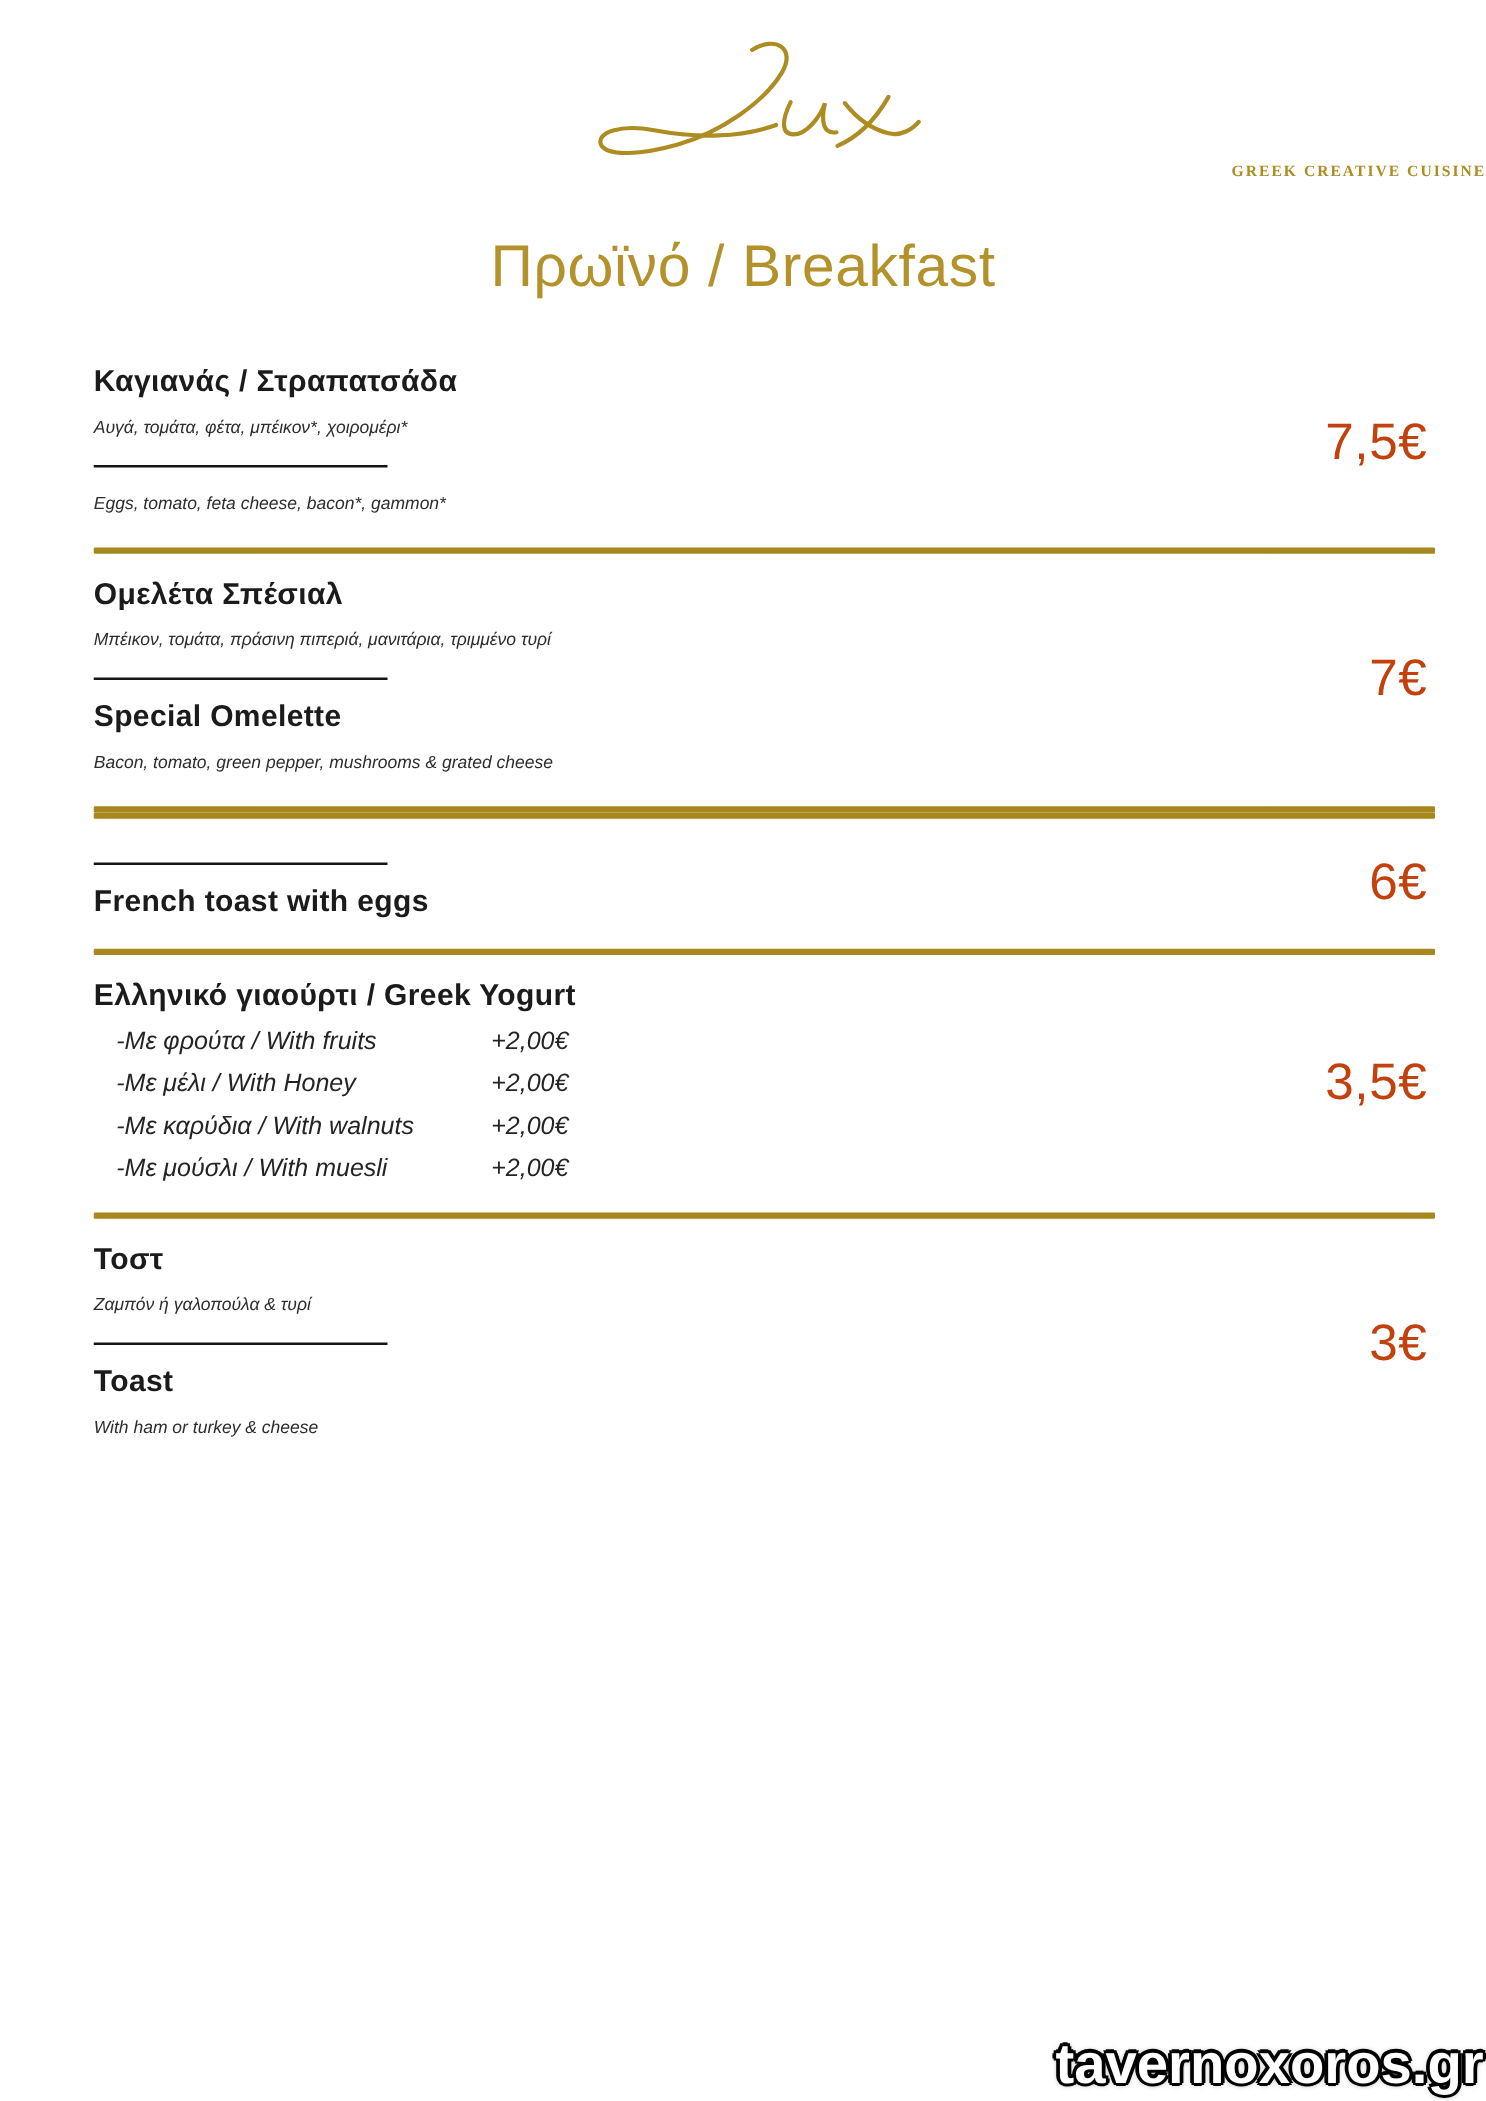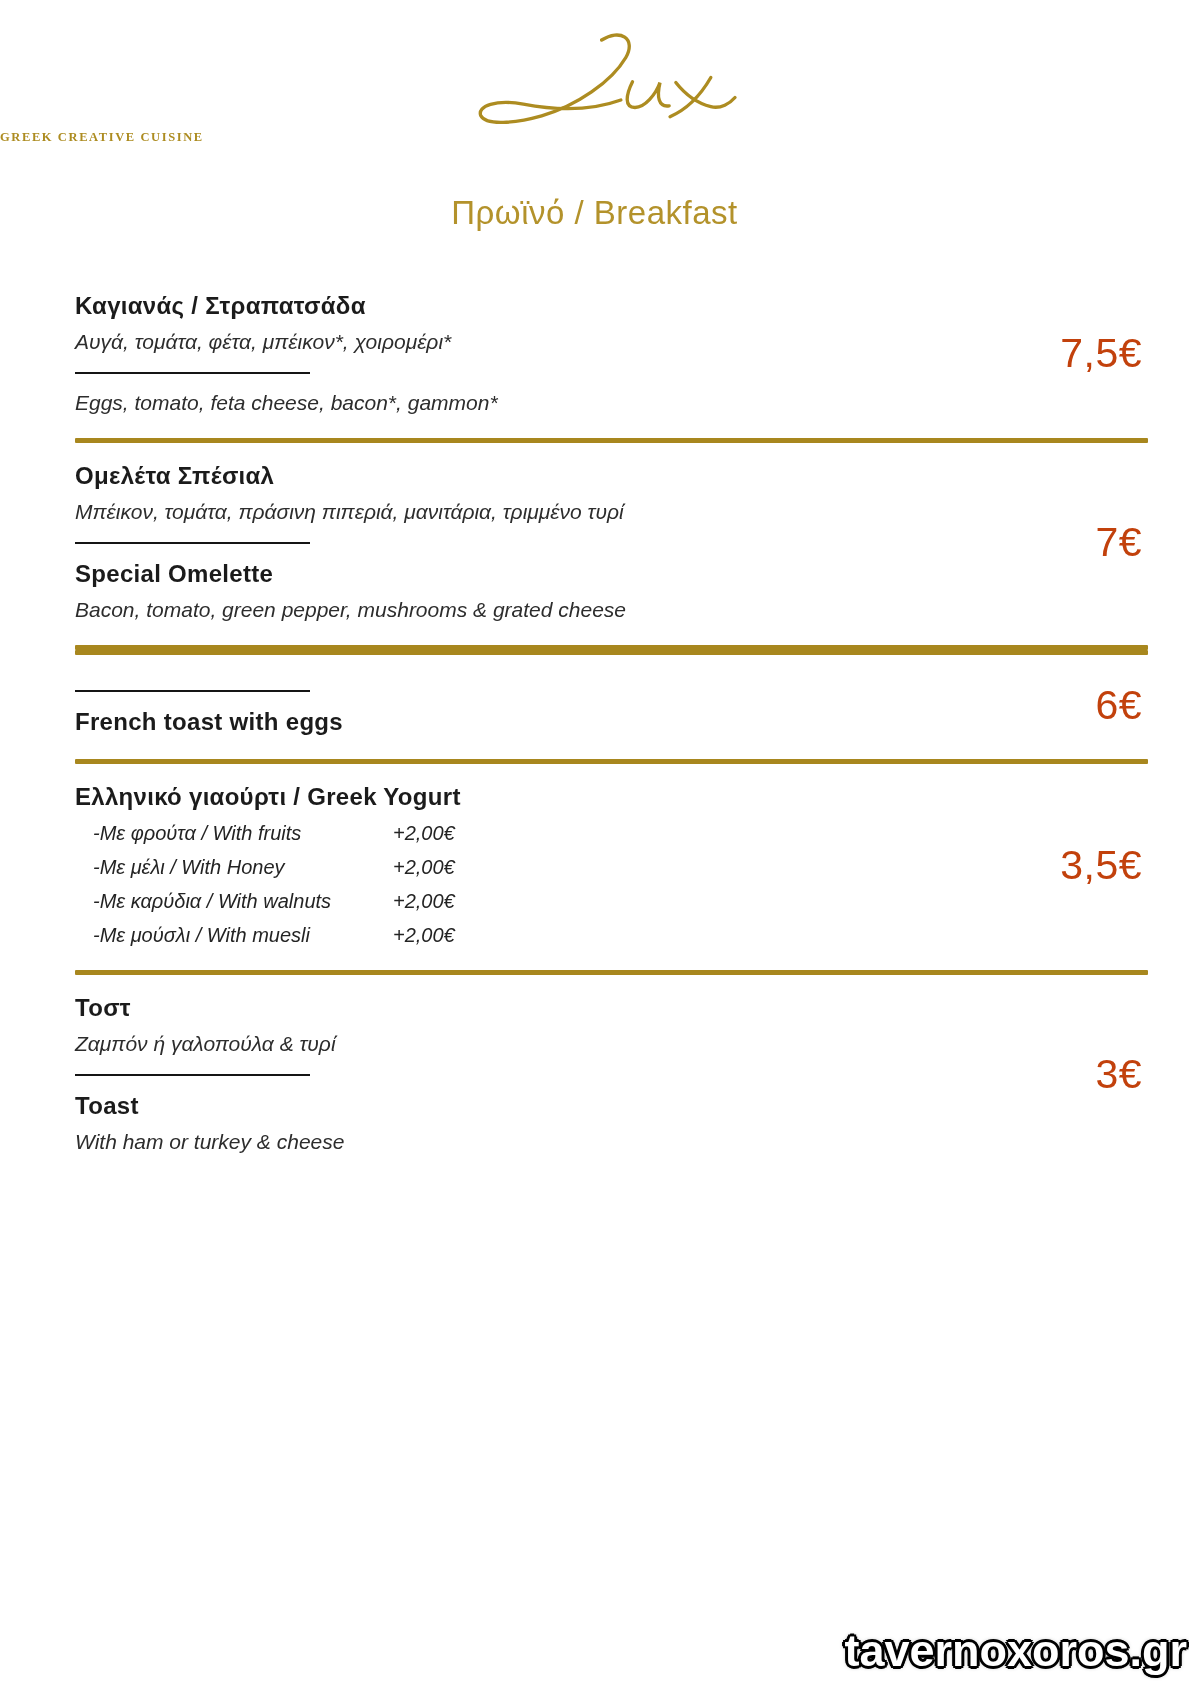--- a/index.html
+++ b/index.html
@@ -1,36 +1,36 @@
 <!DOCTYPE html>
 <html><head>
 <meta charset="utf-8">
 <style>
   html,body{margin:0;padding:0;}
   body{
     width:1189px;height:1681px;position:relative;background:#ffffff;
     font-family:"Liberation Sans",sans-serif;color:#1b1b1b;overflow:hidden;
   }
   
-  .logo-wrap{padding-top:30px;text-align:left;}
+  .logo-wrap{padding-top:30px;text-align:right;}
   .logo-svg{display:block;margin:0 auto;}
   .tagline{
     margin-top:0px;font-family:"Liberation Serif",serif;
     font-size:12.5px;letter-spacing:1.6px;color:#AD8C21;font-weight:600;
   }
   .page-title{
-    text-align:center;color:#B3922B;font-size:33px;line-height:52px;
+    text-align:center;color:#B3922B;font-size:47px;line-height:52px;
     margin-top:42px;font-weight:500;letter-spacing:0.5px;
   }
   
   .menu{margin:34px 41px 0 75px;}
   .item{display:flex;justify-content:space-between;align-items:center;padding:18px 0 22px;}
   .item-text{min-width:0;}
   .name{font-size:24px;font-weight:bold;margin:0;line-height:30px;letter-spacing:0.3px;}
-  .desc{font-size:21px;font-style:italic;margin:7px 0 0;line-height:27px;color:#2d2d2d;}
+  .desc{font-size:14px;font-style:italic;margin:7px 0 0;line-height:27px;color:#2d2d2d;}
   .short-rule{width:235px;border-top:2.5px solid #151515;margin:17px 0 15px;}
   .price{font-size:41px;font-weight:400;color:#c2410c;white-space:nowrap;padding-right:6px;letter-spacing:0.5px;}
   .gold-rule{height:5px;background:#A8871E;border-radius:1px;}
   
   .opts{margin-top:8px;}
   .opt-row{display:flex;padding-left:18px;margin-top:8px;font-style:italic;font-size:20px;line-height:26px;color:#242424;}
   .opt-label{width:300px;}
   .opt-price{width:70px;}
   
   .watermark{

